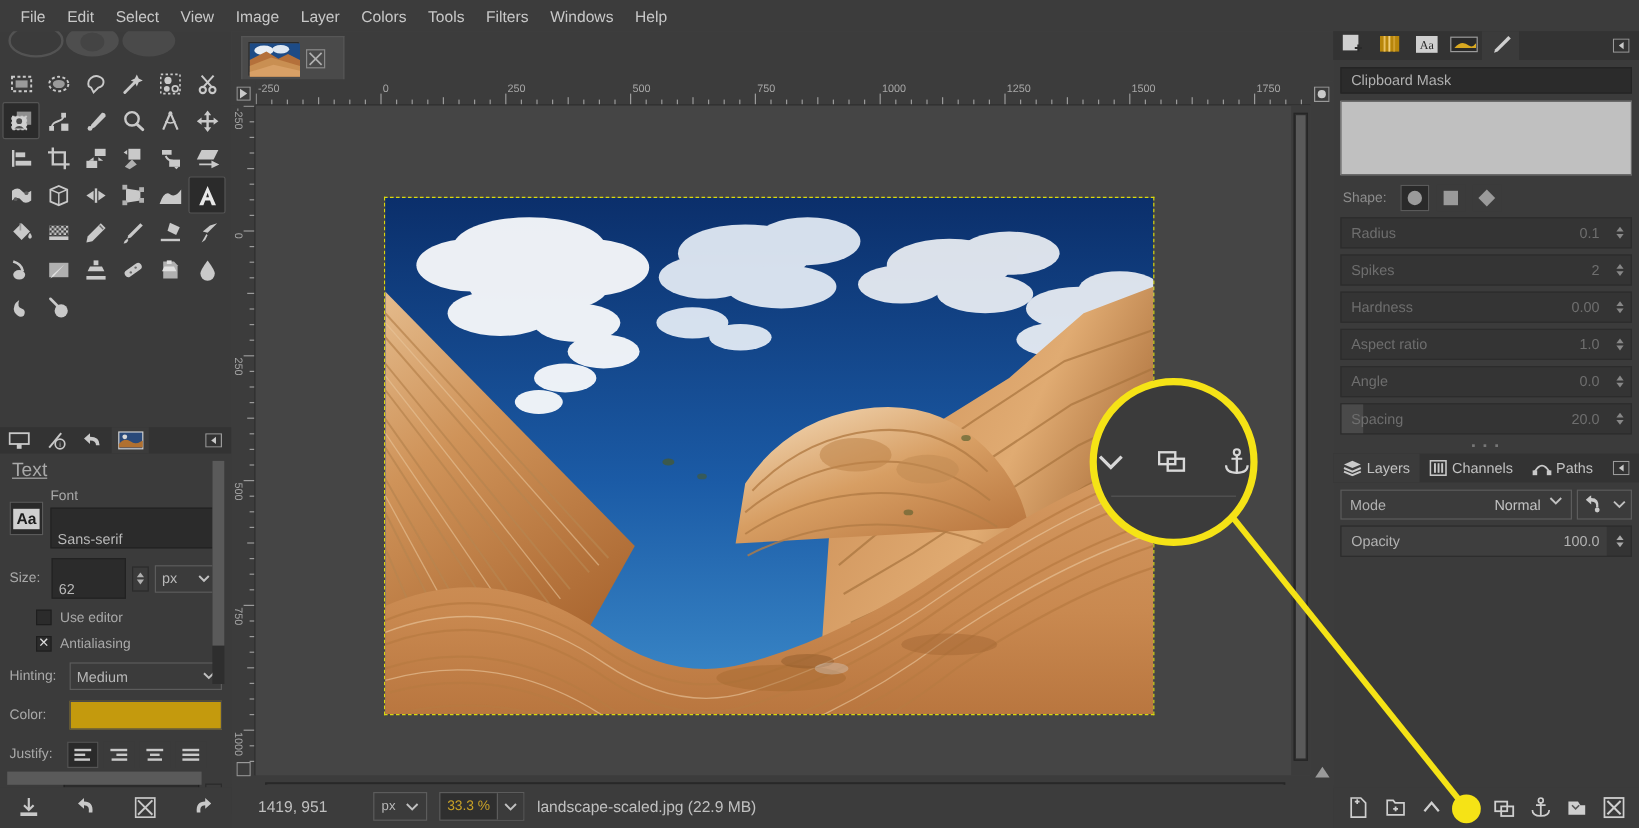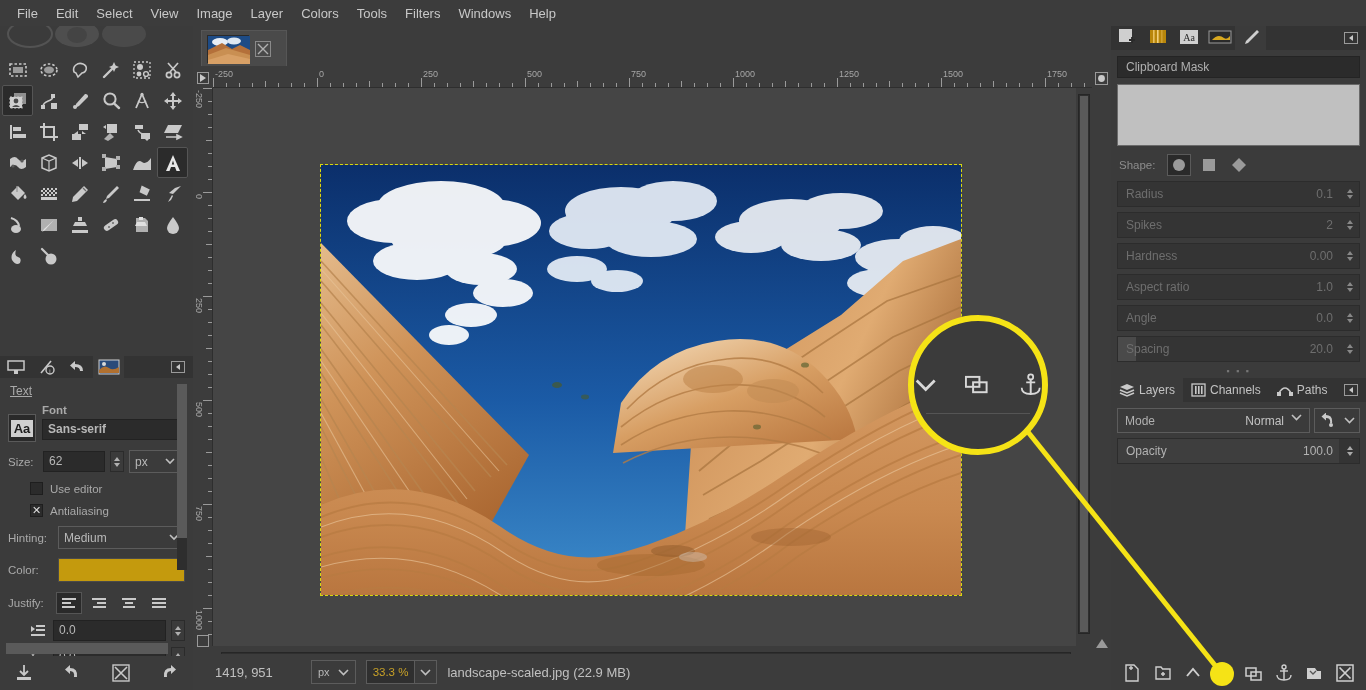--- a/index.html
+++ b/index.html
@@ -62,34 +62,34 @@
     border-bottom:1px solid transparent;
   }
   .opt-tab.active{ background:#3b3b3b; }
   .opt-tabs .spacer{ flex:1; }
   .dock-menu-btn{ width:18px; height:14px; margin-right:6px; display:flex;align-items:center;justify-content:center; }
 
   .opt-body{
     position:absolute; left:0; top:352px; width:193px; height:300px;
     background:#3b3b3b; padding:4px 8px 0 8px;
   }
-  .opt-title{ color:#a9a9a9; font-size:12px; margin:2px 0 6px 2px;text-decoration:underline; }
+  .opt-title{ color:#a9a9a9; font-size:16px; margin:2px 0 6px 2px;text-decoration:underline; }
 
   .font-row{ display:flex; align-items:flex-start; gap:6px; }
   .font-preview{
     width:28px;height:28px;background:#2a2a2a;border:1px solid #5a5a5a;
     display:flex;align-items:center;justify-content:center;
     color:#1c1c1c; font-size:13px; font-weight:bold; margin-top:10px;
   }
   .font-preview span{ background:#cfcfcf; padding:1px 3px; }
-  .font-col{ flex:1;font-weight:bold; }
+  .font-col{ flex:1; }
   .lbl{ color:#a9a9a9; font-size:11.5px; }
   .field{
     background:#2b2b2b; border:1px solid #222; color:#b8b8b8;
-    height:21px; line-height:19px; padding:0 5px; font-size:12px;
+    height:21px; line-height:19px; padding:16px 5px; font-size:12px;
   }
   .size-row{ display:flex; align-items:center; gap:5px; margin-top:8px; }
   .size-row .lbl{ width:30px; }
   .spin{
     width:14px; background:#3b3b3b; border:1px solid #2b2b2b;
     height:21px; display:flex; flex-direction:column; justify-content:center; align-items:center;
   }
   .spin i{ display:block; width:0;height:0;border-left:3px solid transparent;border-right:3px solid transparent; margin:1px 0; }
   .spin i.up{ border-bottom:4px solid #b0b0b0; }
   .spin i.dn{ border-top:4px solid #b0b0b0; }

